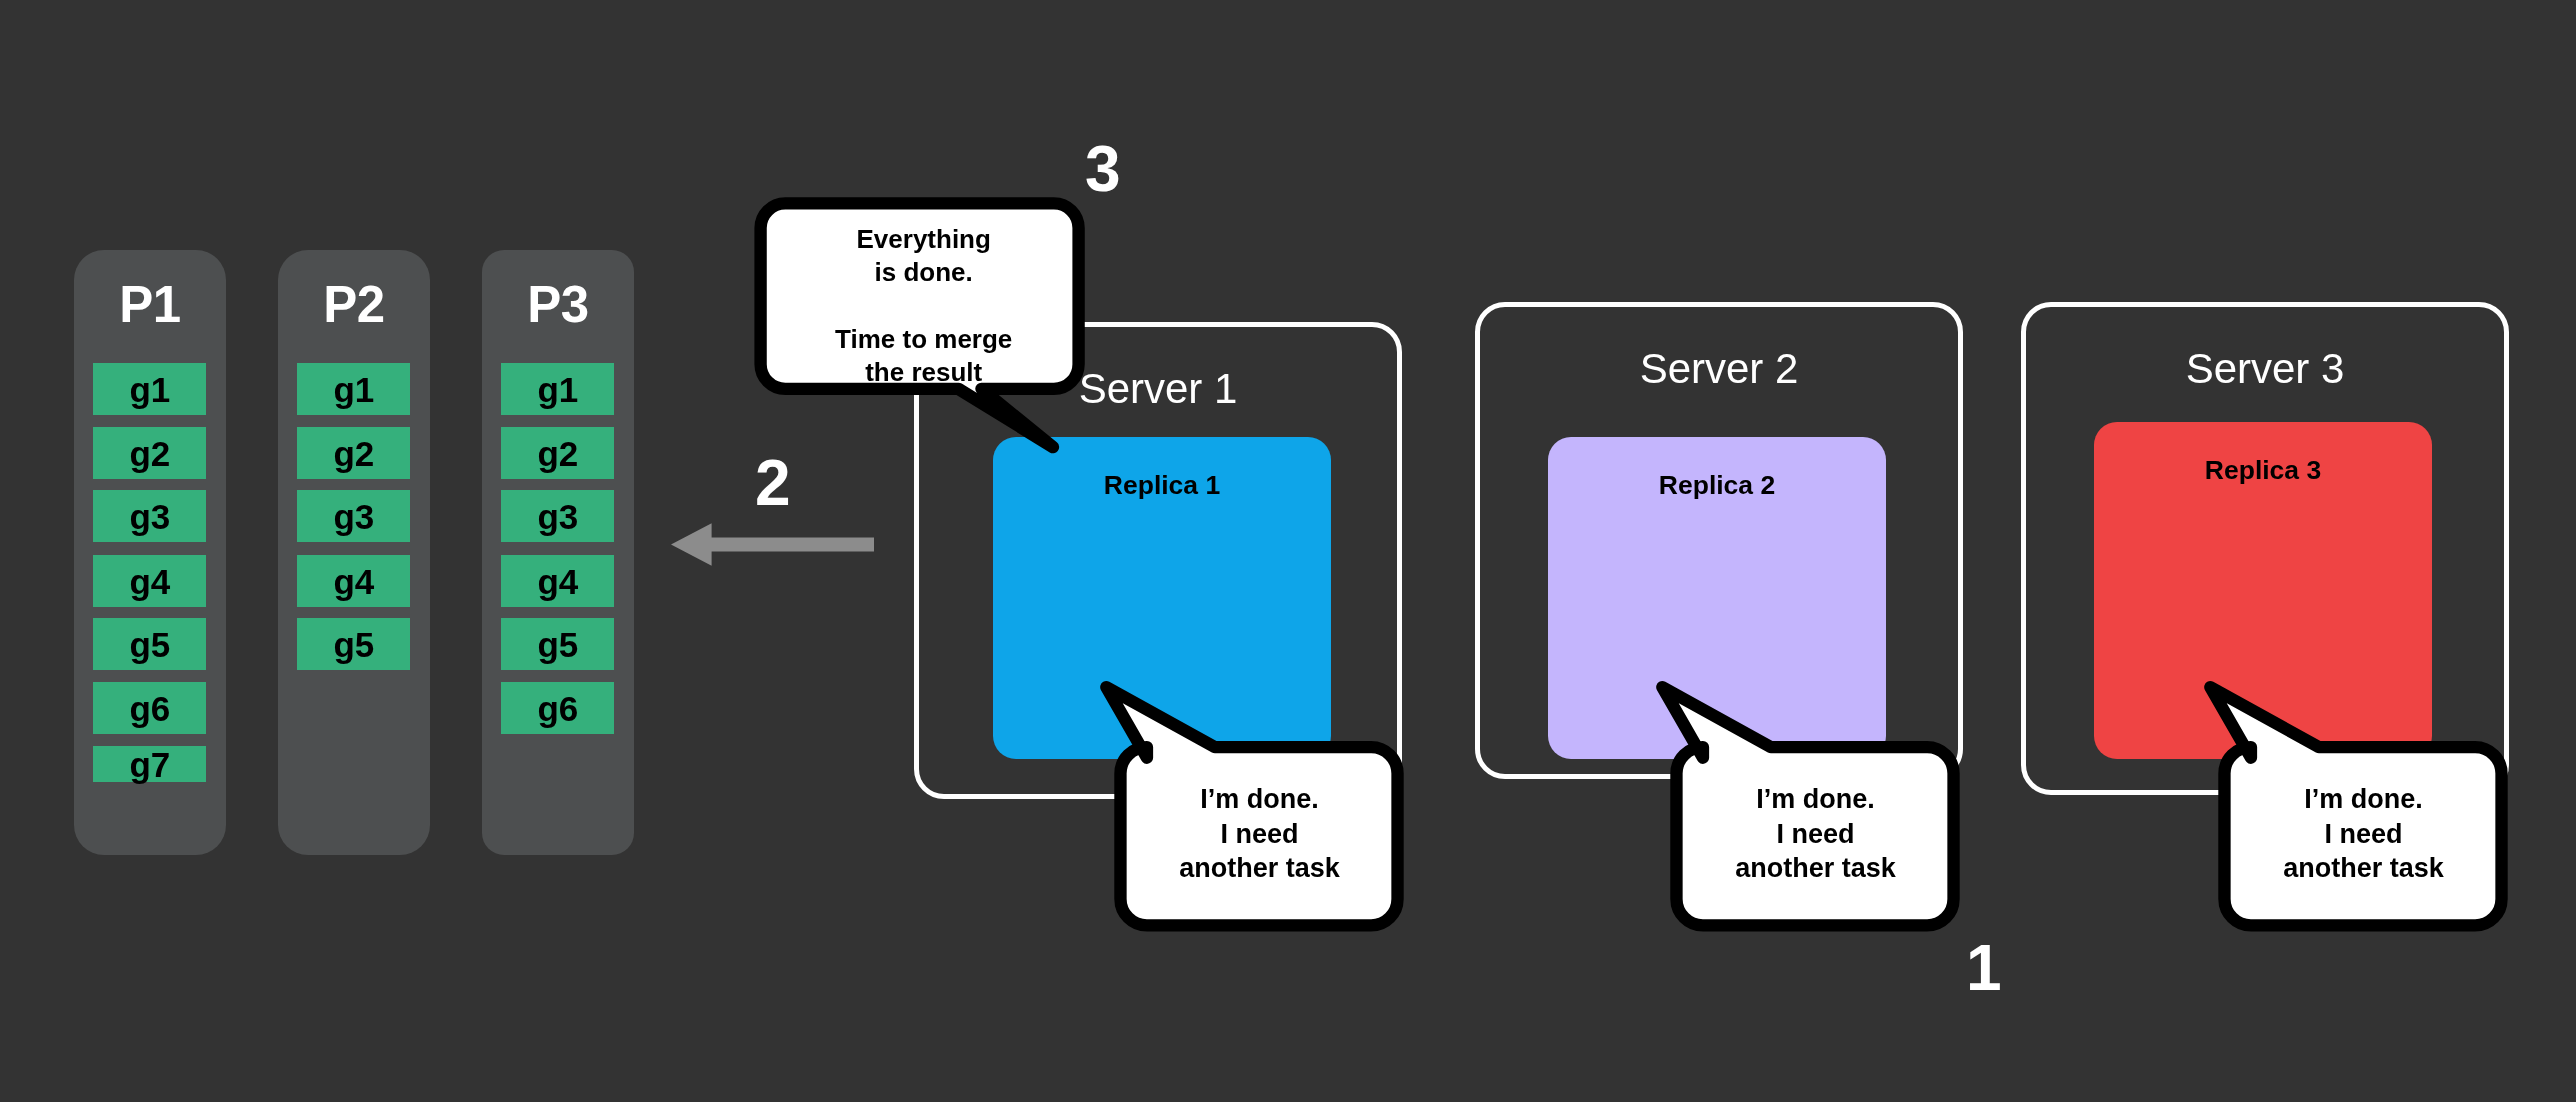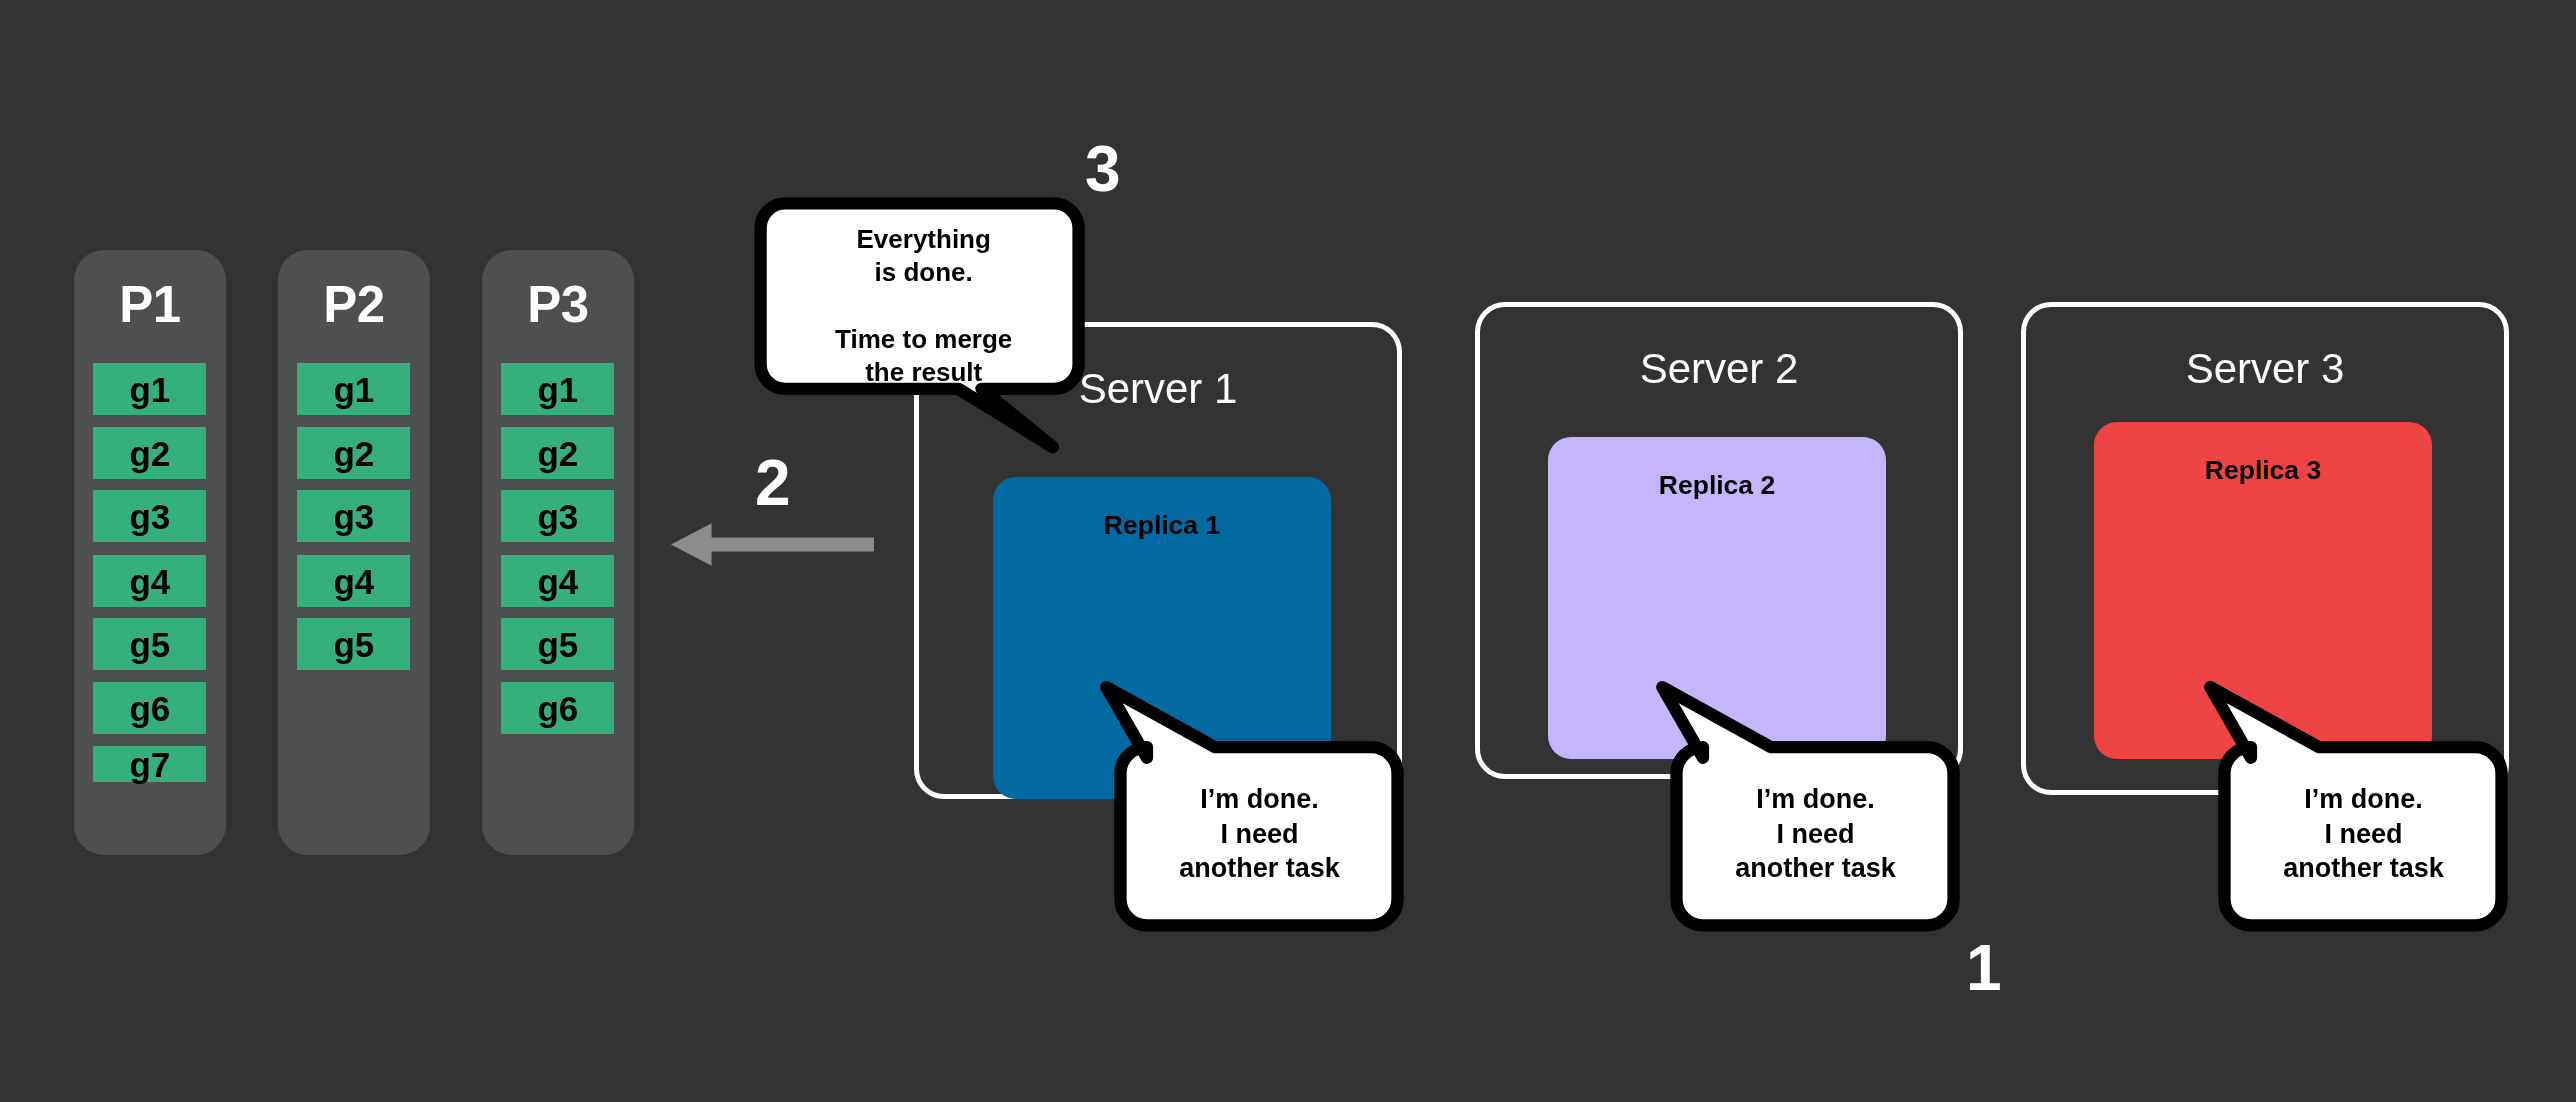--- a/index.html
+++ b/index.html
@@ -130,34 +130,34 @@
 
   <div class="partition" style="left:278px; top:250px; width:152px; height:605px;padding-left:39px;">
     <div class="partition-title" style="top:29px;">P2</div>
     <div class="gblock" style="left:19.4px; top:113px; width:113px; height:52px;">g1</div>
     <div class="gblock" style="left:19.4px; top:177px; width:113px; height:52px;">g2</div>
     <div class="gblock" style="left:19.4px; top:240px; width:113px; height:52px;">g3</div>
     <div class="gblock" style="left:19.4px; top:305px; width:113px; height:52px;">g4</div>
     <div class="gblock" style="left:19.4px; top:368px; width:113px; height:52px;">g5</div>
   </div>
 
-  <div class="partition" style="left:482px; top:250px; width:152px; height:605px;">
+  <div class="partition" style="left:482px; top:250px; width:152px; height:605px;border-radius:22px;">
     <div class="partition-title" style="top:29px;">P3</div>
     <div class="gblock" style="left:19.4px; top:113px; width:113px; height:52px;">g1</div>
     <div class="gblock" style="left:19.4px; top:177px; width:113px; height:52px;">g2</div>
     <div class="gblock" style="left:19.4px; top:240px; width:113px; height:52px;">g3</div>
     <div class="gblock" style="left:19.4px; top:305px; width:113px; height:52px;">g4</div>
     <div class="gblock" style="left:19.4px; top:368px; width:113px; height:52px;">g5</div>
     <div class="gblock" style="left:19.4px; top:432px; width:113px; height:52px;">g6</div>
   </div>
 
   <div class="server" style="left:914px; top:322px; width:488px; height:477px;">
     <div class="server-title" style="top:41px;text-align:center;">Server 1</div>
   </div>
-  <div class="replica" style="left:993px; top:437px; width:338px; height:322px; background:#0369a1;margin-top:40px;">
+  <div class="replica" style="left:993px; top:437px; width:338px; height:322px; background:#0ea5e9;">
     <div class="replica-label">Replica 1</div>
   </div>
 
   <div class="server" style="left:1475px; top:302px; width:488px; height:477px;">
     <div class="server-title" style="top:41px;">Server 2</div>
   </div>
   <div class="replica" style="left:1548px; top:437px; width:338px; height:322px; background:#c4b5fd;">
     <div class="replica-label">Replica 2</div>
   </div>
 

